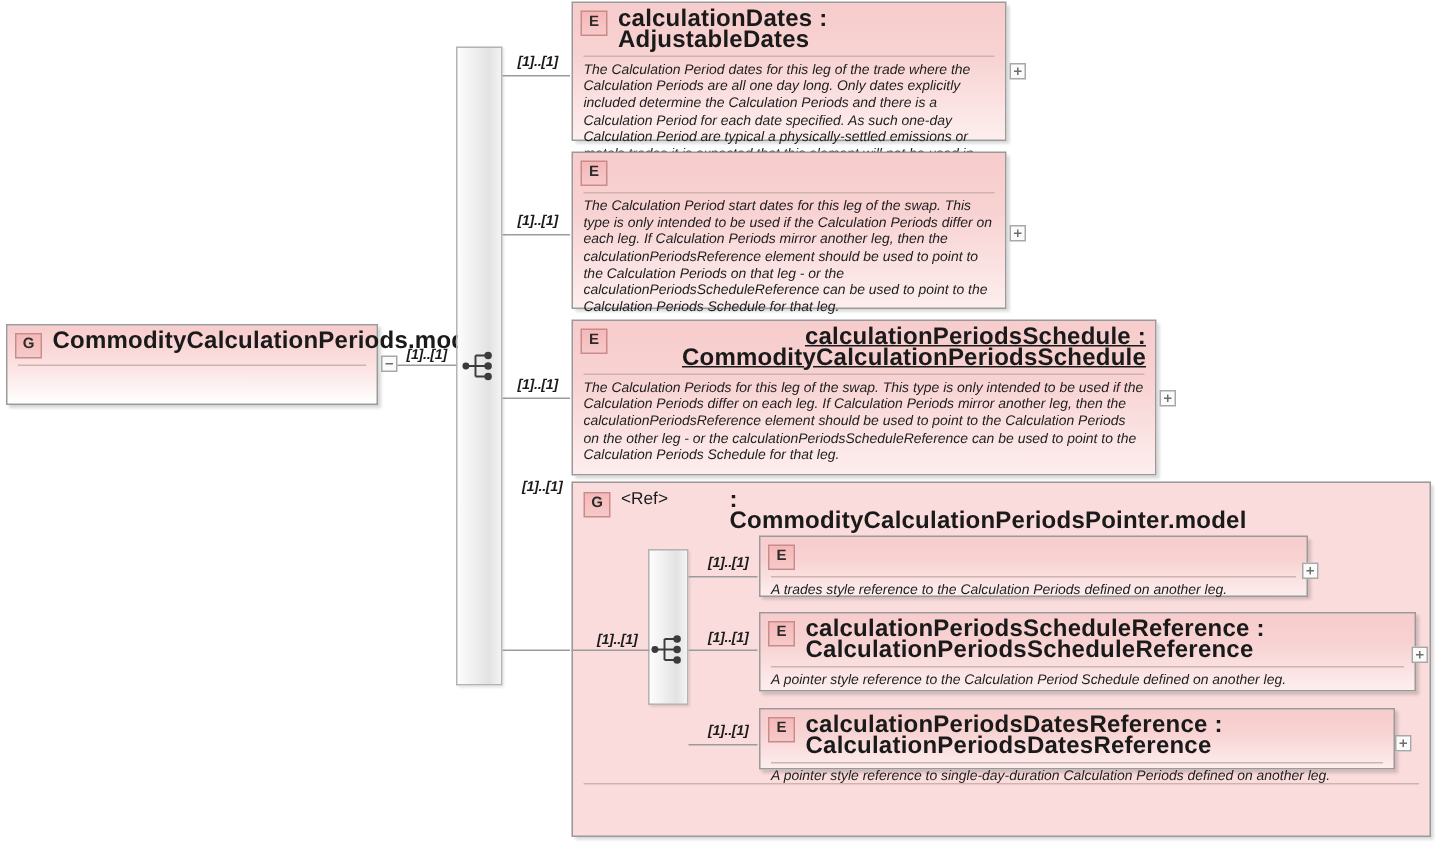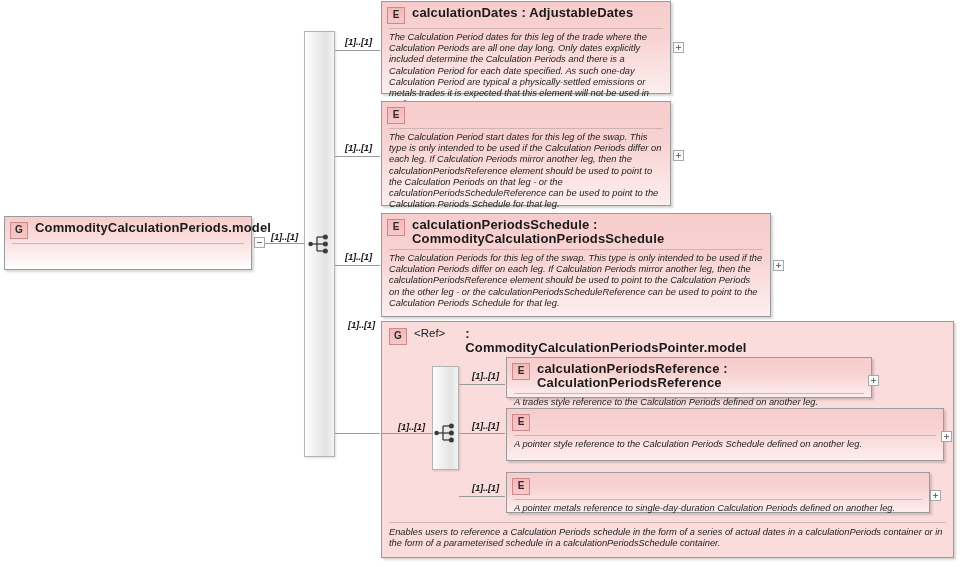--- a/index.html
+++ b/index.html
@@ -47,27 +47,27 @@
     text-align: center;
     font-size: 10px;
     font-weight: bold;
     color: #2b2b2b;
     border: 1px solid #c98a8a;
     background: linear-gradient(to bottom, #f6b8b8, #f6c9c9);
     margin-right: 7px;
     margin-top: 1px;
   }
   .head-text {
-    font-size: 13px;
+    font-size: 16px;
     font-weight: bold;
     color: #1a1a1a;
     letter-spacing: 0.15px;
     line-height: 13.5px;
   }
-  .head-text.center { text-align: left; }
+  .head-text.center { text-align: right; text-decoration: underline; }
   .node-sep {
     height: 1px;
     background: #cfb3b3;
     margin: 1px 7px 0 7px;
   }
   .node-doc {
     font-size: 9.3px;
     font-style: italic;
     line-height: 11.2px;
     color: #1d1d1d;
@@ -85,21 +85,21 @@
   .container-head {
     display: flex;
     align-items: flex-start;
     padding: 5px 6px 0 7px;
   }
   .container-head .head-text { font-weight: bold; }
   .ref-label {
     font-size: 11.5px;
     font-weight: normal;
     color: #1a1a1a;
-    margin-right: 20px;
+    margin-right: 41px;
     line-height: 13.5px;
   }
   .container-footer-sep {
     position: absolute;
     left: 7px; right: 7px;
     height: 1px;
     background: #cfb3b3;
   }
   .container-doc {
     position: absolute;
@@ -237,21 +237,20 @@
   <div class="hline" style="left:335px; top:433px; width:45px;"></div>
   <div class="card" style="left:348px; top:319px;">[1]..[1]</div>
 
   <div class="container" style="left:381px; top:321px; width:573px; height:237px;">
     <div class="container-head">
       <span class="badge">G</span>
       <span class="ref-label">&lt;Ref&gt;</span>
       <span class="head-text" style="max-width:195px;">: CommodityCalculationPeriodsPointer.model</span>
     </div>
     <div class="container-footer-sep" style="top:200px;"></div>
-    <div class="container-doc" style="left:7px; top:205px; width:556px;">Enables users to reference a Calculation Periods schedule in the form of a series of actual dates in a calculationPeriods container or in the form of a parameterised schedule in a calculationPeriodsSchedule container.</div>
   </div>
 
   <div class="compositor" style="left:432px; top:366px; width:27px; height:104px;"></div>
   <svg class="choice-icon" style="left:434px; top:422px;" viewBox="0 0 26 22">
     <line x1="2" y1="11" x2="9" y2="11" stroke="#3b3b3b" stroke-width="1.3"></line>
     <line x1="9" y1="4" x2="9" y2="18" stroke="#3b3b3b" stroke-width="1.3"></line>
     <line x1="9" y1="4" x2="16" y2="4" stroke="#3b3b3b" stroke-width="1.3"></line>
     <line x1="9" y1="11" x2="16" y2="11" stroke="#3b3b3b" stroke-width="1.3"></line>
     <line x1="9" y1="18" x2="16" y2="18" stroke="#3b3b3b" stroke-width="1.3"></line>
     <circle cx="2.6" cy="11" r="2.3" fill="#3b3b3b"></circle>
@@ -260,42 +259,43 @@
     <circle cx="17.4" cy="18" r="2.5" fill="#3b3b3b"></circle>
   </svg>
   <div class="hline" style="left:381px; top:433px; width:52px;"></div>
   <div class="card" style="left:398px; top:421px;">[1]..[1]</div>
 
   <div class="hline" style="left:459px; top:384px; width:46px;"></div>
   <div class="card" style="left:472px; top:370px;">[1]..[1]</div>
   <div class="node" style="left:506px; top:357px; width:366px; height:41px;">
     <div class="node-head">
       <span class="badge">E</span>
-      <span class="head-text">calculationPeriodsReference : CalculationPeriodsReference</span>
     </div>
     <div class="node-sep"></div>
     <div class="node-doc">A trades style reference to the Calculation Periods defined on another leg.</div>
   </div>
   <div class="toggle plus" style="left:868px; top:375px;"></div>
 
   <div class="hline" style="left:459px; top:433px; width:46px;"></div>
   <div class="card" style="left:472px; top:420px;">[1]..[1]</div>
   <div class="node" style="left:506px; top:408px; width:438px; height:53px;">
     <div class="node-head">
       <span class="badge">E</span>
-    </div>
-    <div class="node-sep"></div>
-    <div class="node-doc">A pointer style reference to the Calculation Periods Schedule defined on another leg.</div>
+      <span class="head-text">calculationPeriodsScheduleReference : CalculationPeriodsScheduleReference</span>
+    </div>
+    <div class="node-sep"></div>
+    <div class="node-doc">A pointer style reference to the Calculation Period Schedule defined on another leg.</div>
   </div>
   <div class="toggle plus" style="left:941px; top:431px;"></div>
 
   <div class="hline" style="left:459px; top:496px; width:46px;"></div>
   <div class="card" style="left:472px; top:482px;">[1]..[1]</div>
   <div class="node" style="left:506px; top:472px; width:424px; height:41px;">
     <div class="node-head">
       <span class="badge">E</span>
-    </div>
-    <div class="node-sep"></div>
-    <div class="node-doc">A pointer metals reference to single-day-duration Calculation Periods defined on another leg.</div>
+      <span class="head-text">calculationPeriodsDatesReference : CalculationPeriodsDatesReference</span>
+    </div>
+    <div class="node-sep"></div>
+    <div class="node-doc">A pointer style reference to single-day-duration Calculation Periods defined on another leg.</div>
   </div>
   <div class="toggle plus" style="left:930px; top:490px;"></div>
 
 </div>
 
 </body></html>

